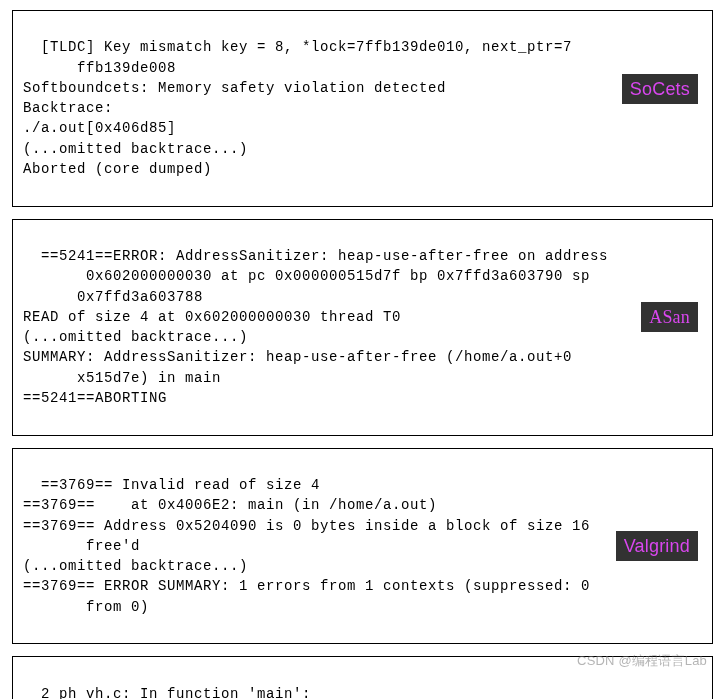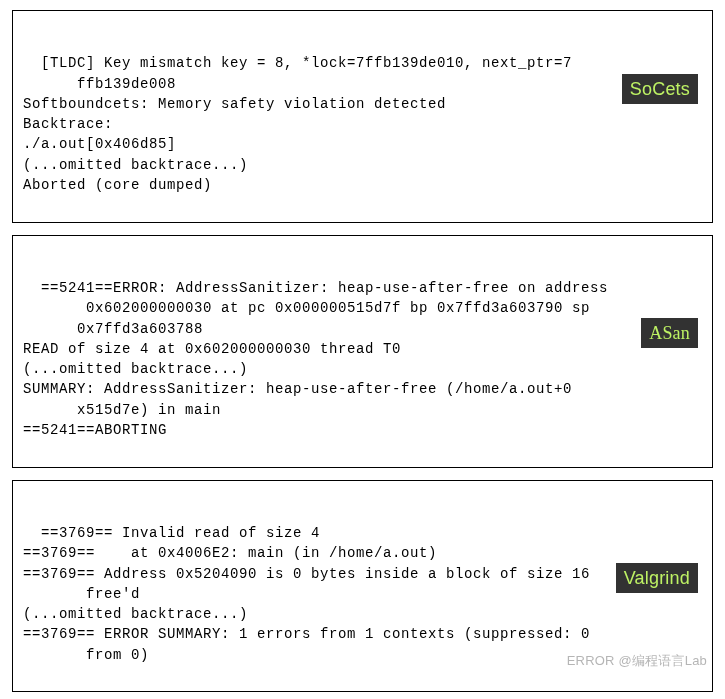--- a/index.html
+++ b/index.html
@@ -10,34 +10,34 @@
       padding: 10px 12px;
       font-family: "Courier New", Consolas, monospace;
       font-size: 14px;
       line-height: 1.45;
       letter-spacing: 0.6px;
       color: #000;
     }
     .panel {
       position: relative;
       border: 1.5px solid #000;
-      padding: 22px 10px 6px 10px;
+      padding: 6px 10px 6px 10px;
       margin-bottom: 12px;
       white-space: pre-wrap;
       word-break: break-all;
     }
     .tool-label {
       position: absolute;
       right: 14px;
       padding: 2px 8px;
       font-family: Arial, sans-serif;
       font-size: 18px;
       font-weight: 400;
       letter-spacing: 0.2px;
-      color: #bef264;
+      color: #d946ef;
     }
     .label-socets  { background: #323232; top: 63px; }
     .label-asan    { background: #323232; top: 82px; font-family: Liberation Serif, serif; }
     .label-valgrind{ background: #323232; top: 82px; }
     .watermark {
       position: fixed;
       right: 18px;
       bottom: 28px;
       font-family: Arial, sans-serif;
       font-size: 13px;
@@ -85,13 +85,13 @@
 <div class="panel" style="margin-bottom:0;">
   <span>2_ph_vh.c: In function 'main':
 2_ph_vh.c:46:11: error: dereferenced pointer 'head-&gt;next-&gt;value
       ' (val = 0x1ad7350, size = 4) points to an invalid object
        (original block is [0x1ad7350, 0x1ad7360)). [temporal
       error]
 1 error generated.</span>
   
 </div>
 
-<div class="watermark">ERROR @编程语言Lab</div>
+<div class="watermark">CSDN @编程语言Lab</div>
 
 </body></html>

